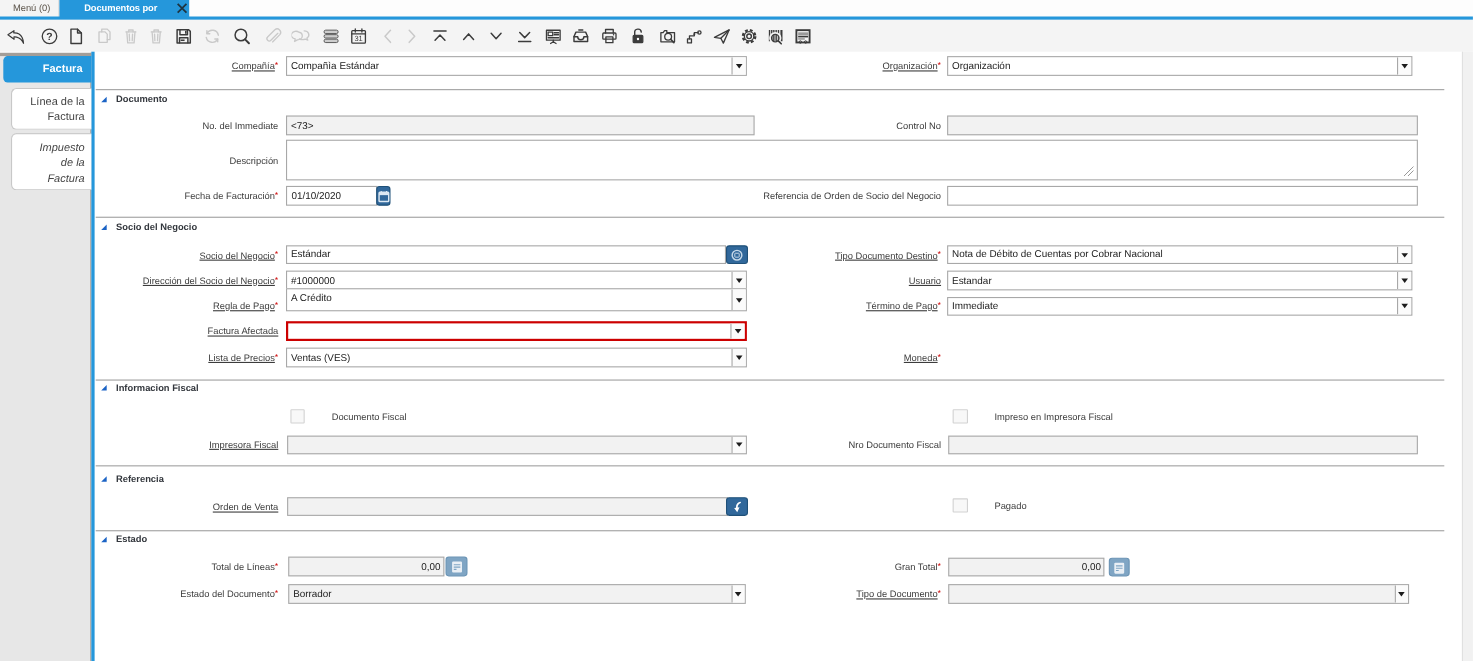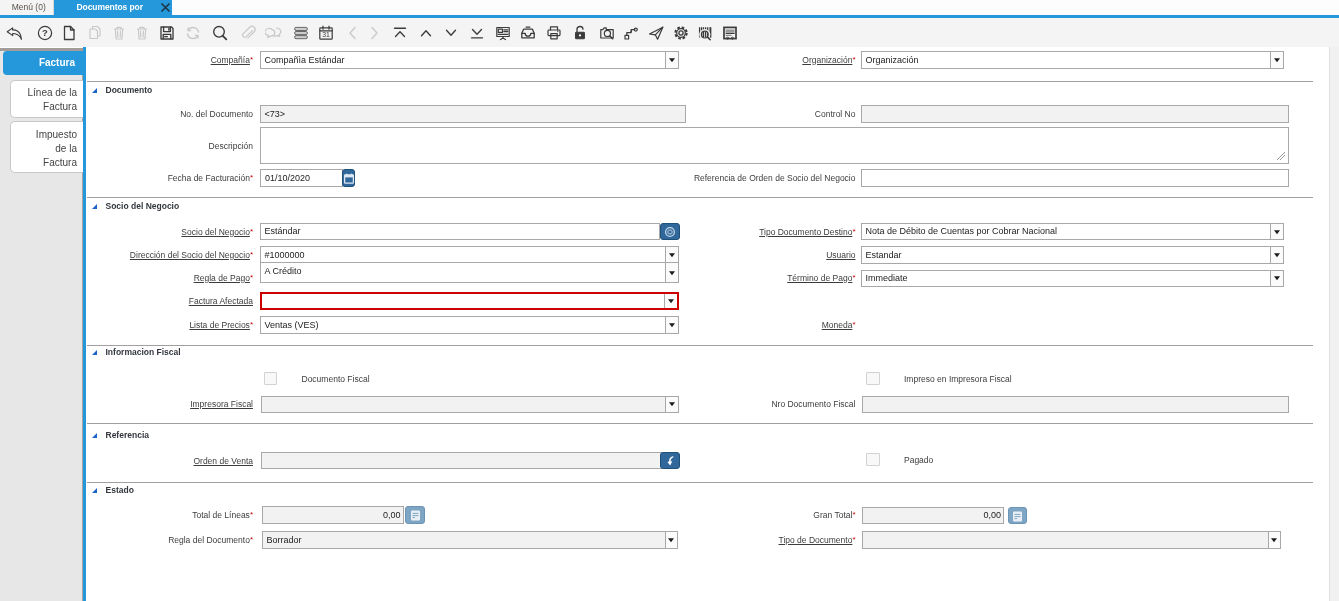--- a/index.html
+++ b/index.html
@@ -20,21 +20,21 @@
 #sidebartop { position:absolute; left:0; top:48px; width:83px; height:2.5px; background:#a29d98; }
 #vline { position:absolute; left:83px; top:47px; width:2.5px; height:554px; background:#2597db; }
 #scrollbar { position:absolute; left:1329px; top:47px; width:10px; height:554px; background:#f1f1f1; border-left:1px solid #e0e0e0;}
 
 .vtab { position:absolute; font-size:10px; color:#444; text-align:right; }
 #vt1 { left:3px; top:51px; width:80px; height:24px; background:#2597db; color:#fff; font-weight:bold;
   border-radius:4px 0 0 4px; line-height:24px; padding-right:8px; }
 #vt2 { left:10px; top:79.5px; width:73px; height:38px; background:#fff; border:1px solid #c8c8c8;
   border-right:none; border-radius:5px 0 0 5px; padding:5.5px 6px 0 0; line-height:14px; }
 #vt3 { left:10px; top:121px; width:73px; height:52px; background:#fff; border:1px solid #c8c8c8;
-  border-right:none; border-radius:5px 0 0 5px; padding:6px 6px 0 0; line-height:14px; }
+  border-right:none; border-radius:5px 0 0 5px; padding:6px 6px 0 0; line-height:14px; font-style:italic; }
 
 .sep { position:absolute; left:87px; width:1226px; height:1px; background:#a0a0a0; }
 .tri { position:absolute; left:92px; width:0; height:0; margin-top:-2.5px;
   border-left:5px solid transparent; border-bottom:5px solid #1b63c5; }
 .hdr { position:absolute; left:105.5px; font-size:8.5px; font-weight:bold; color:#33373d;
   transform:translateY(-50%); white-space:nowrap; }
 
 .lbl { position:absolute; font-size:8.5px; color:#3c3c3c; white-space:nowrap; transform:translateY(-50%); }
 .st { color:#cc0000; font-size:8px; vertical-align:1px; }
 
@@ -225,21 +225,21 @@
     <div class="tri" style="top:490.0px;"></div>
     <div class="hdr" style="top:489.5px;">Estado</div>
     <div class="lbl" style="top:59.5px;right:1086.0px;"><span style="text-decoration:underline;">Compañía</span><span class="st">*</span></div>
     <div class="fld" style="left:259.5px;top:51.0px;width:419.0px;height:17.5px;">Compañìa Estándar<span class="cbtn" style="width:12.5px;">
         <span class="arr"></span>
       </span></div>
     <div class="lbl" style="top:59.5px;right:483.5px;"><span style="text-decoration:underline;">Organización</span><span class="st">*</span></div>
     <div class="fld" style="left:860.5px;top:51.0px;width:423.0px;height:17.5px;">Organización<span class="cbtn" style="width:12.5px;">
         <span class="arr"></span>
       </span></div>
-    <div class="lbl" style="top:114.0px;right:1086.0px;"><span style="">No. del Documento</span></div>
+    <div class="lbl" style="top:114.0px;right:1086.0px;"><span style="">No. del Immediate</span></div>
     <div class="fld ro" style="left:259.5px;top:105.4px;width:426.0px;height:17.5px;">&lt;73&gt;</div>
     <div class="lbl" style="top:114.0px;right:483.5px;"><span style="">Control No</span></div>
     <div class="fld ro" style="left:860.5px;top:105.4px;width:428.0px;height:17.5px;"></div>
     <div class="lbl" style="top:145.5px;right:1086.0px;"><span style="">Descripción</span></div>
     <div class="fld" style="left:260.0px;top:126.5px;width:1028.5px;height:37.0px;"></div>
     <div class="rsz"></div>
     <div class="lbl" style="top:177.5px;right:1086.0px;"><span style="">Fecha de Facturación</span><span class="st">*</span></div>
     <div class="fld" style="left:260.0px;top:169.0px;width:82.5px;height:17.5px;">01/10/2020</div>
     <div class="bbtn" style="left:342.0px;top:169.0px;width:12.5px;height:17.5px;background:#31689b;border-color:#1f5078;">
       <svg width="12" height="14" viewBox="0 0 12 14" style="position:absolute;left:0px;top:1.5px">
@@ -319,21 +319,21 @@
       </svg>
     </div>
     <div class="lbl" style="top:515.0px;right:483.5px;"><span style="">Gran Total</span><span class="st">*</span></div>
     <div class="fld ro" style="left:862.0px;top:506.7px;width:142.0px;height:17.5px;text-align:right;padding-right:2px;">0,00</div>
     <div class="bbtn" style="left:1007.5px;top:506.7px;width:19.5px;height:17.5px;background:#7fa5c4;border-color:#6b94b5;">
       <svg width="12" height="13" viewBox="0 0 12 13" style="position:absolute;left:3.5px;top:2px">
         <rect x="1" y="1.5" width="9" height="10" rx="1" fill="#e9eff5"></rect>
         <path d="M2.5,4.4 h6 M2.5,6.6 h6 M2.5,8.6 h2.5" stroke="#7fa5c4" stroke-width="1"></path>
       </svg>
     </div>
-    <div class="lbl" style="top:539.5px;right:1086.0px;"><span style="">Regla del Documento</span><span class="st">*</span></div>
+    <div class="lbl" style="top:539.5px;right:1086.0px;"><span style="">Estado del Documento</span><span class="st">*</span></div>
     <div class="fld ro" style="left:261.5px;top:531.1px;width:416.5px;height:17.5px;">Borrador<span class="cbtn" style="width:12.5px;">
         <span class="arr"></span>
       </span></div>
     <div class="lbl" style="top:539.5px;right:483.5px;"><span style="text-decoration:underline;">Tipo de Documento</span><span class="st">*</span></div>
     <div class="fld ro" style="left:862.0px;top:531.1px;width:419.0px;height:17.5px;">
       <span class="cbtn" style="width:12.5px;">
         <span class="arr"></span>
       </span>
     </div>
 </div>

